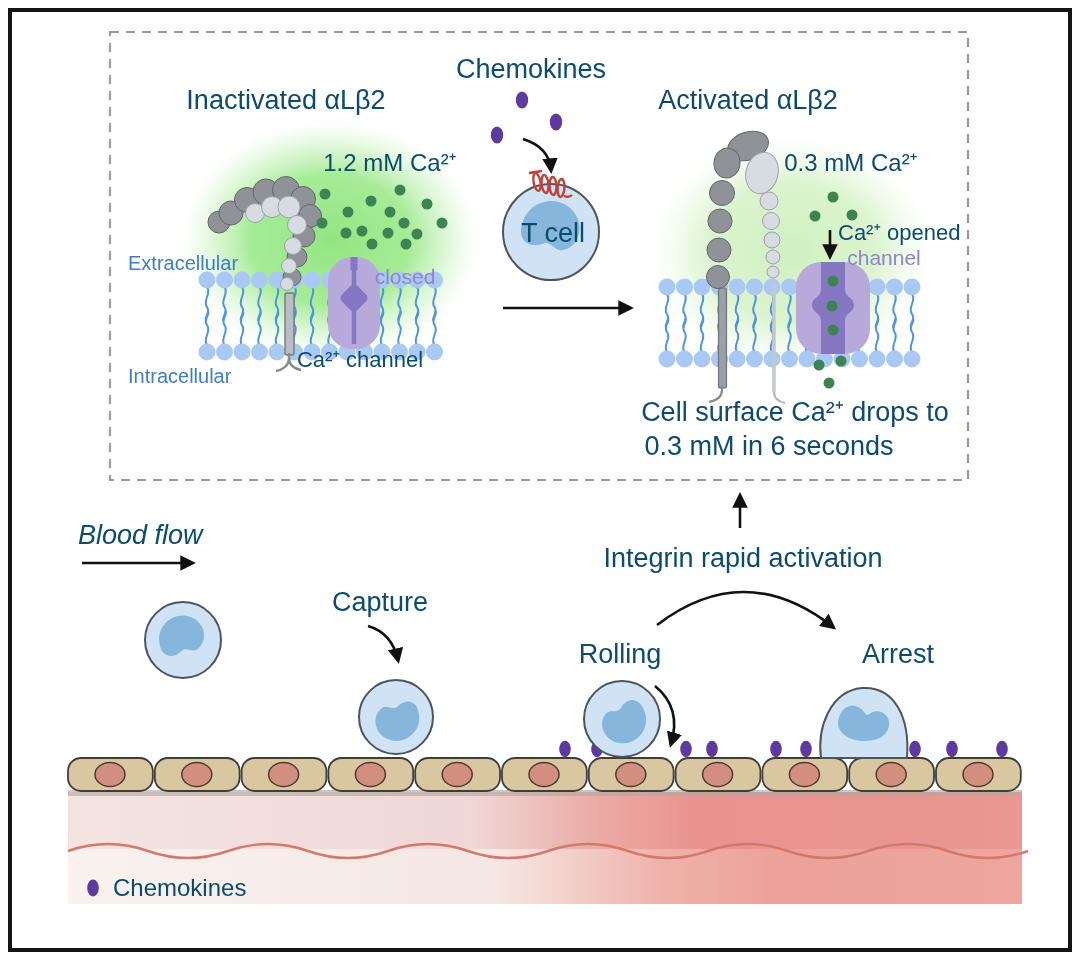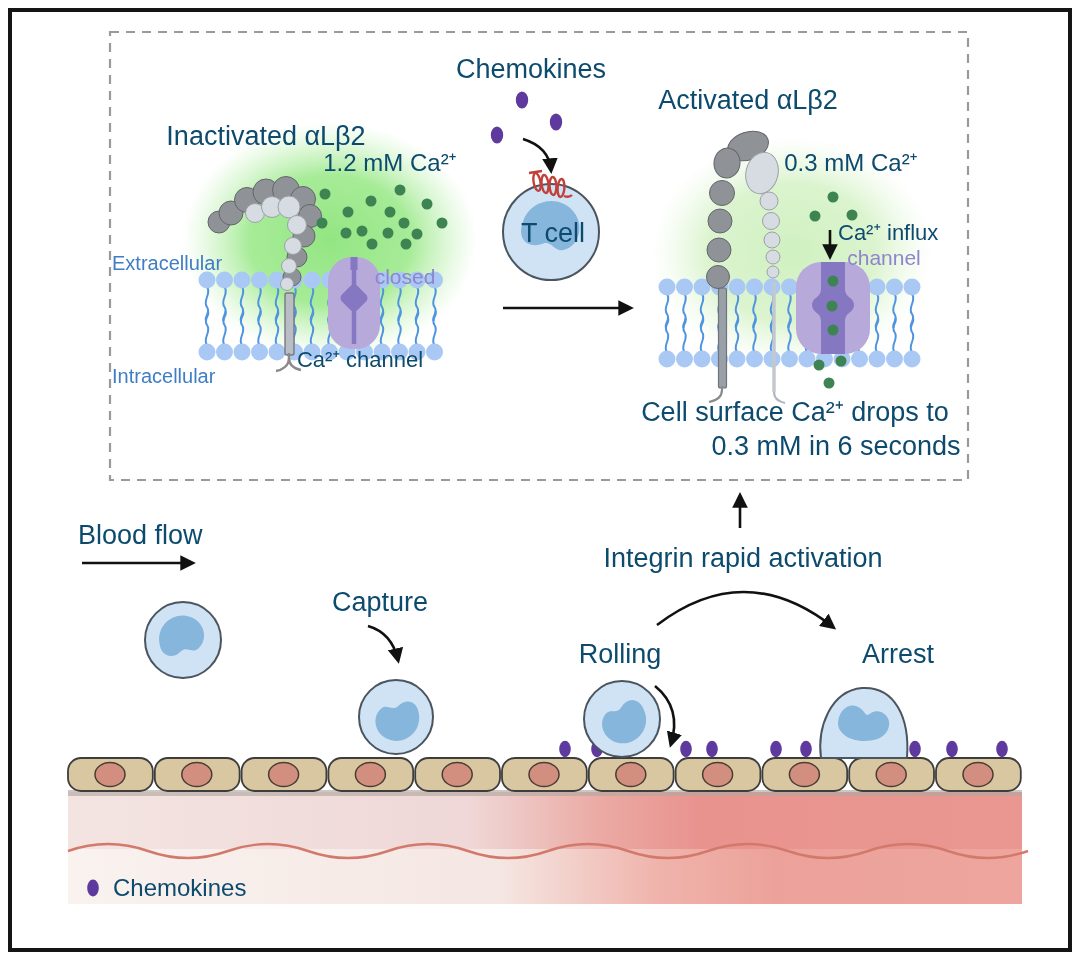--- a/index.html
+++ b/index.html
@@ -5,21 +5,21 @@
   html,body{margin:0;padding:0;background:#ffffff;}
   #stage{position:relative;width:1080px;height:960px;background:#fff;overflow:hidden;
          font-family:"Liberation Sans",sans-serif;}
   #frame{position:absolute;inset:8px;border:4px solid #151515;}
   #art{position:absolute;left:0;top:0;}
   .lbl{position:absolute;white-space:nowrap;color:#0c4a6e;transform:translateX(-50%);line-height:1.05;}
   .lbl-lg{font-size:27px;}
   .lbl-md{font-size:24px;}
   .lbl-sm{font-size:22px;}
   .lbl-ch{font-size:21px;color:#8f84cd;}
-  .lbl-mem{font-size:20px;color:#3f7dc4;transform:none;}
+  .lbl-mem{font-size:20px;color:#3f7dc4;transform:none;margin-left:16px;}
   .left-align{transform:none;}
   .tail{stroke:#4f94e0;stroke-width:2;fill:none;}
   .head{fill:#a9c9f4;}
   .cellbody{fill:#cfe3f4;stroke:#4a5560;stroke-width:2;}
   .nucleus{fill:#87b6dd;}
   .arrow{stroke:#111;stroke-width:2.6;fill:none;}
   .cadot{fill:#3e8453;}
   .chem{fill:#5f3a9e;}
   .endo{fill:#d8c7a0;stroke:#3d3d3d;stroke-width:1.8;}
   .endonuc{fill:#d28f80;stroke:#4a3c34;stroke-width:1.5;}
@@ -356,34 +356,34 @@
     </g>
 
     <path d="M368,626 Q392,633 398,660" class="arrow" marker-end="url(#ah)"></path>
     <path d="M655,686 Q682,708 671,744" class="arrow" marker-end="url(#ah)"></path>
     <path d="M657,625 Q745,558 833,627" class="arrow" marker-end="url(#ah)"></path>
     <path d="M740,528 L740,496" class="arrow" marker-end="url(#ah)"></path>
 
     <ellipse cx="93" cy="888" rx="5.8" ry="8.5" class="chem"></ellipse>
   </svg>
 
-  <div class="lbl lbl-lg" style="left:266px;top:86px;margin-top:36px;">Inactivated αLβ2</div>
+  <div class="lbl lbl-lg" style="left:286px;top:86px;">Inactivated αLβ2</div>
   <div class="lbl lbl-lg" style="left:748px;top:86px;">Activated αLβ2</div>
   <div class="lbl lbl-lg" style="left:531px;top:55px;">Chemokines</div>
   <div class="lbl lbl-md" style="left:390px;top:150px;">1.2 mM Ca²⁺</div>
   <div class="lbl lbl-md" style="left:851px;top:150px;">0.3 mM Ca²⁺</div>
-  <div class="lbl lbl-sm left-align" style="left:838px;top:221px;">Ca²⁺ influx</div>
+  <div class="lbl lbl-sm left-align" style="left:838px;top:221px;">Ca²⁺ opened</div>
   <div class="lbl lbl-ch" style="left:405px;top:254px;margin-top:12px;">closed</div>
   <div class="lbl lbl-ch" style="left:884px;top:247px;">channel</div>
   <div class="lbl lbl-mem" style="left:112px;top:253px;">Extracellular</div>
   <div class="lbl lbl-mem" style="left:112px;top:366px;">Intracellular</div>
   <div class="lbl lbl-sm" style="left:360px;top:348px;">Ca²⁺ channel</div>
   <div class="lbl lbl-lg" style="left:553px;top:219px;">T cell</div>
   <div class="lbl lbl-lg" style="left:795px;top:398px;">Cell surface Ca²⁺ drops to</div>
-  <div class="lbl lbl-lg" style="left:836px;top:432px;">0.3 mM in 6 seconds</div>
-
-  <div class="lbl lbl-lg left-align" style="left:78px;top:521px;">Blood flow</div>
+  <div class="lbl lbl-lg" style="left:769px;top:432px;">0.3 mM in 6 seconds</div>
+
+  <div class="lbl lbl-lg left-align" style="left:78px;top:521px;font-style:italic;">Blood flow</div>
   <div class="lbl lbl-lg" style="left:380px;top:588px;">Capture</div>
   <div class="lbl lbl-lg" style="left:620px;top:640px;">Rolling</div>
   <div class="lbl lbl-lg" style="left:866px;top:640px;margin-left:32px;">Arrest</div>
   <div class="lbl lbl-lg" style="left:743px;top:544px;">Integrin rapid activation</div>
   <div class="lbl lbl-md left-align" style="left:113px;top:875px;">Chemokines</div>
 </div>
 
 </body></html>

